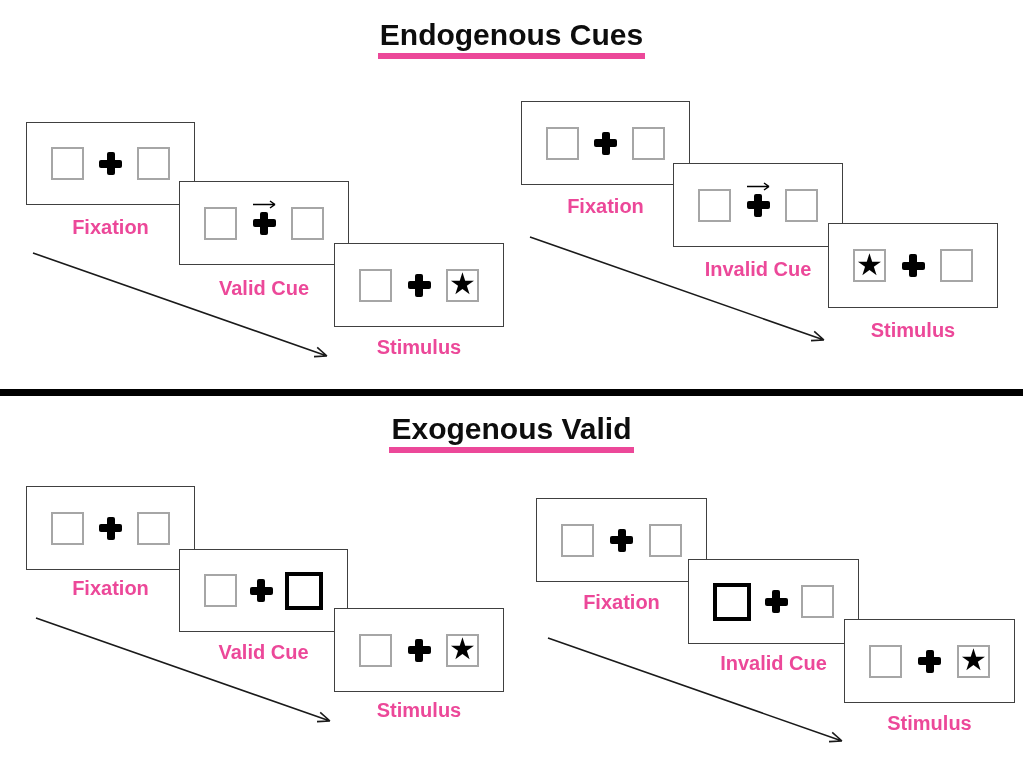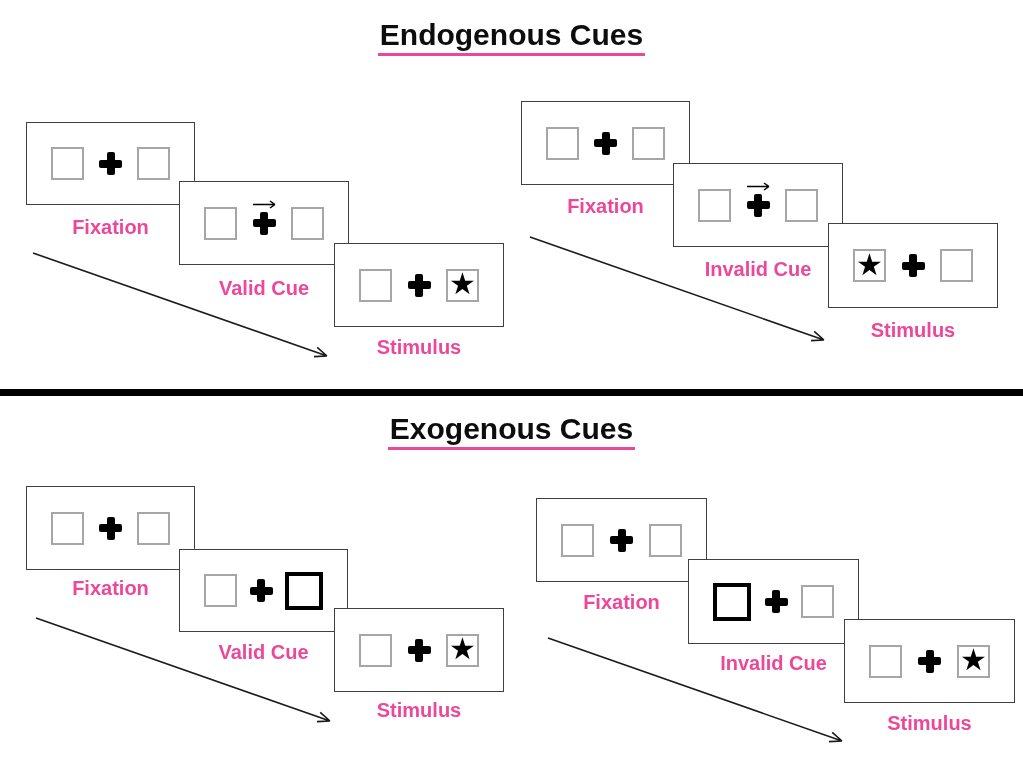--- a/index.html
+++ b/index.html
@@ -5,21 +5,21 @@
   html,body{margin:0;padding:0;background:#fff;}
   .stage{
     position:relative;width:1023px;height:767px;background:#ffffff;overflow:hidden;
     font-family:"Liberation Sans","DejaVu Sans",sans-serif;color:#0d0d0d;
   }
   .section-title{
     position:absolute;left:0;right:0;text-align:center;
     font-size:30px;font-weight:700;line-height:34px;letter-spacing:0;
   }
   .section-title span{
-    display:inline-block;border-bottom:3px solid #ec4899;padding:0 2px 1px 2px;
+    display:inline-block;border-bottom:6px solid #ec4899;padding:0 2px 1px 2px;
   }
   .panel{
     position:absolute;background:#fff;border:1px solid #404040;box-sizing:border-box;
     display:flex;align-items:center;justify-content:space-between;padding:0 24px;
   }
   .sq{
     width:33px;height:33px;box-sizing:border-box;border:2px solid #a6a6a6;background:#fff;
     display:flex;align-items:center;justify-content:center;flex:0 0 auto;
   }
   .sq.thick{width:38px;height:38px;border:4px solid #000;}
@@ -116,21 +116,21 @@
     <div class="plabel" style="left:828px;top:318px;width:170px;">Stimulus</div>
 
     <svg class="diag" style="left:527px;top:234px;" width="300" height="112" viewBox="0 0 300 112">
       <path d="M3 3 L297 106 M297 106 L287.2 97.4 M297 106 L284 106.6" fill="none" stroke="#1a1a1a" stroke-width="1.6"></path>
     </svg>
   </div>
 
   <div class="divider" style="top:389px;"></div>
 
   <div class="section-title" style="top:412px;">
-    <span>Exogenous Cues</span>
+    <span>Exogenous Valid</span>
   </div>
 
   <div>
     <div class="panel" style="left:26px;top:486px;width:169px;height:84px;">
       <span class="sq"></span>
       <span class="cross-wrap">
           <span class="plus"></span>
         </span>
       <span class="sq"></span>
     </div>

